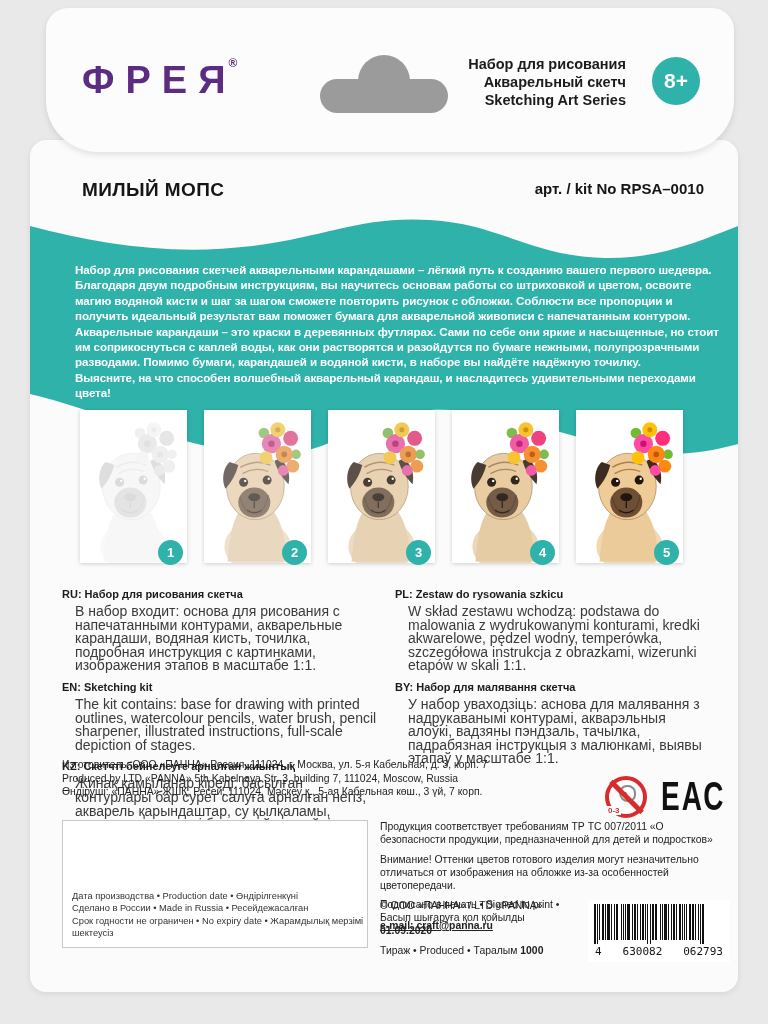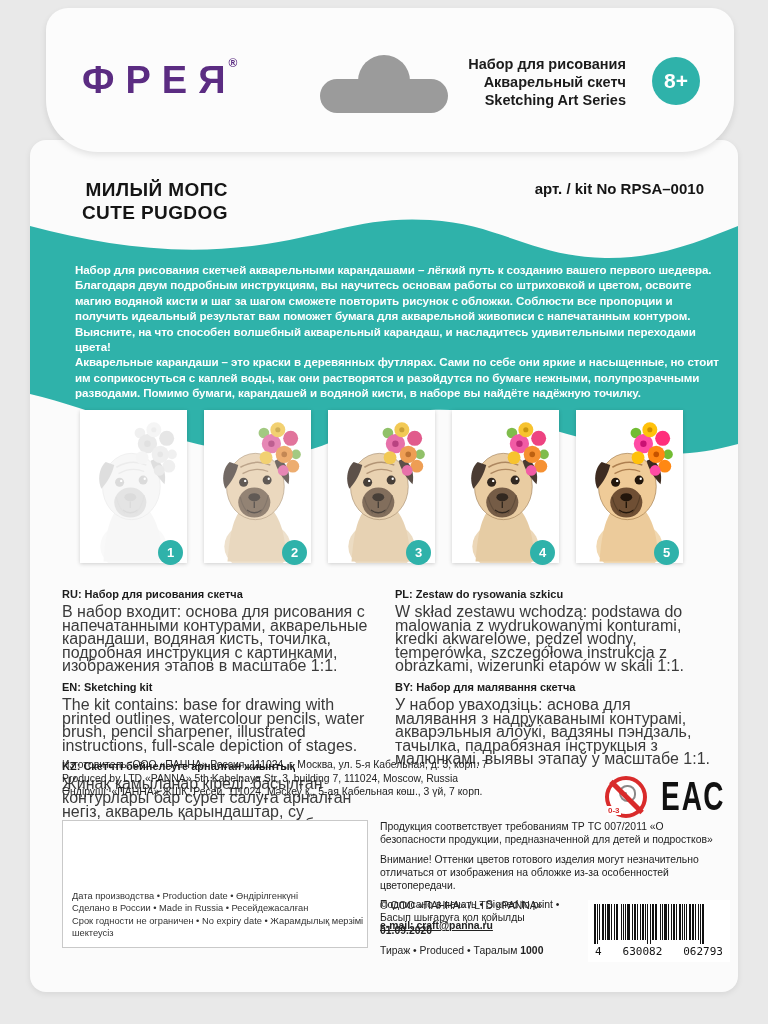--- a/index.html
+++ b/index.html
@@ -50,21 +50,21 @@
   .stage:nth-child(4) svg { filter:saturate(1.08) opacity(0.94); }
   .stage:nth-child(5) svg { filter:saturate(1.2) contrast(1.04); }
   .stage-num { position:absolute; right:4px; bottom:-2px; width:25px; height:25px;
           background:#2fb2aa; border-radius:50%; color:#fff; font-size:13px; font-weight:700;
           display:flex; align-items:center; justify-content:center; }
 
   
   .cols { position:absolute; left:32px; top:440px; width:650px; display:flex; gap:16px; }
   .col { width:318px; }
   .lang-h { font-size:11px; font-weight:700; color:#1b1b1b; margin:8px 0 5px; }
-  .lang-p { font-size:16px; color:#3a3a3a; line-height:13.6px; }
+  .lang-p { font-size:14px; color:#3a3a3a; line-height:13.6px;margin-left:13px; }
 
   
   .manufacturer { position:absolute; left:32px; top:618px; width:545px;
           font-size:10.4px; color:#222; line-height:13.6px; }
   .marks { position:absolute; left:575px; top:615px; width:120px; height:46px;margin-top:19px; }
   .mark-03 { position:absolute; left:0; top:2px; width:42px; height:42px; }
   .mark-03 .ring { position:absolute; inset:0; border:4px solid #d92b2b; border-radius:50%; background:#fff; }
   .mark-03 .slash { position:absolute; left:19px; top:-1px; width:5px; height:44px;
           background:#d92b2b; transform:rotate(-45deg); }
   .mark-03 .baby { position:absolute; left:14px; top:9px; width:17px; height:17px;
@@ -155,32 +155,31 @@
       <div>Акварельный скетч</div>
       <div>Sketching Art Series</div>
     </div>
     <div class="age-badge">8+</div>
   </div>
 
   <div class="card">
 
     <div class="title-block">
       <div class="title-ru">МИЛЫЙ МОПС</div>
-      <div class="title-en">CUTE PUGDOG</div>
     </div>
     <div class="sku">арт. / kit No RPSA–0010</div>
 
     <svg class="wave-svg" viewBox="0 0 708 256" preserveAspectRatio="none">
       <path fill="#2fb2aa" d="M0,14 C70,32 140,44 222,34 C300,24 330,4 400,8 C470,12 500,44 575,46 C630,47 672,28 708,14
         L708,232 C650,248 620,242 560,228 C500,214 470,196 400,198 C330,200 318,238 250,242 C172,246 70,198 0,182 Z"></path>
     </svg>
     <div class="band-text">
       <div>Набор для рисования скетчей акварельными карандашами – лёгкий путь к созданию вашего первого шедевра. Благодаря двум подробным инструкциям, вы научитесь основам работы со штриховкой и цветом, освоите магию водяной кисти и шаг за шагом сможете повторить рисунок с обложки. Соблюсти все пропорции и получить идеальный результат вам поможет бумага для акварельной живописи с напечатанным контуром.</div>
+      <div>Акварельные карандаши – это краски в деревянных футлярах. Сами по себе они яркие и насыщенные, но стоит им соприкоснуться с каплей воды, как они растворятся и разойдутся по бумаге нежными, полупрозрачными разводами. Помимо бумаги, карандашей и водяной кисти, в наборе вы найдёте надёжную точилку.</div>
       <div>Выясните, на что способен волшебный акварельный карандаш, и насладитесь удивительными переходами цвета!</div>
-      <div>Акварельные карандаши – это краски в деревянных футлярах. Сами по себе они яркие и насыщенные, но стоит им соприкоснуться с каплей воды, как они растворятся и разойдутся по бумаге нежными, полупрозрачными разводами. Помимо бумаги, карандашей и водяной кисти, в наборе вы найдёте надёжную точилку.</div>
     </div>
 
     <div class="stages">
       <figure class="stage">
         <svg viewBox="0 0 100 140">
             <use href="#pugart"></use>
           </svg>
         <span class="stage-num">1</span>
       </figure>
       <figure class="stage">

